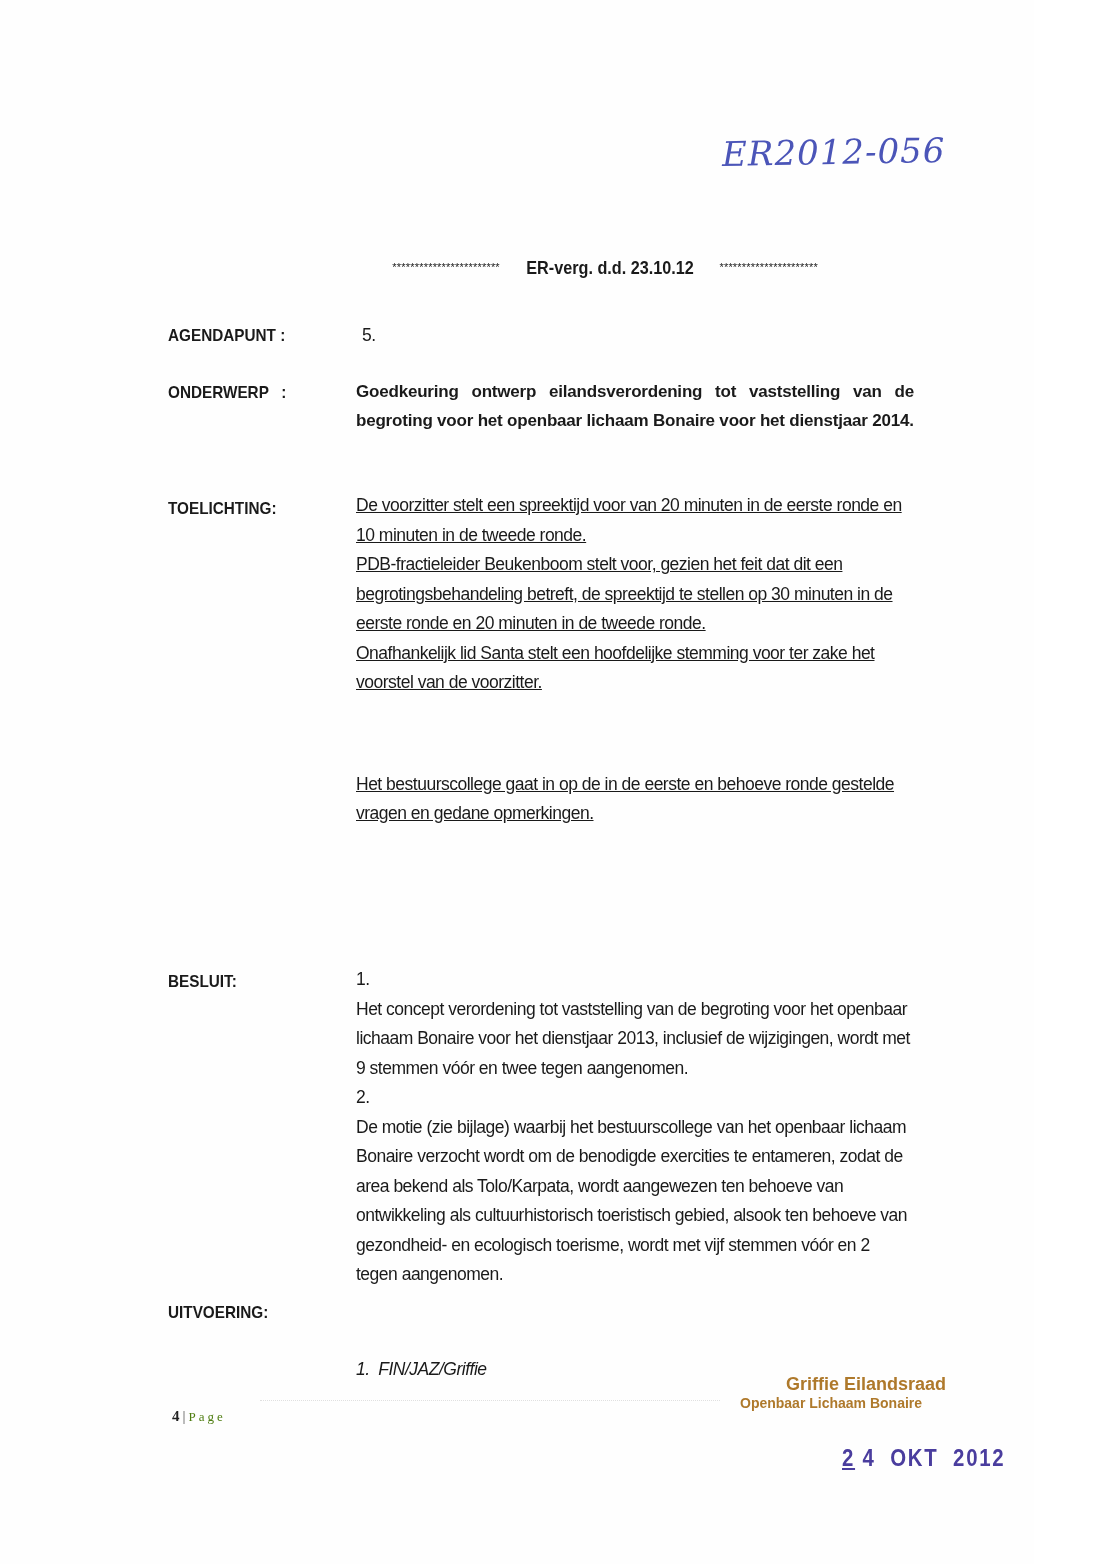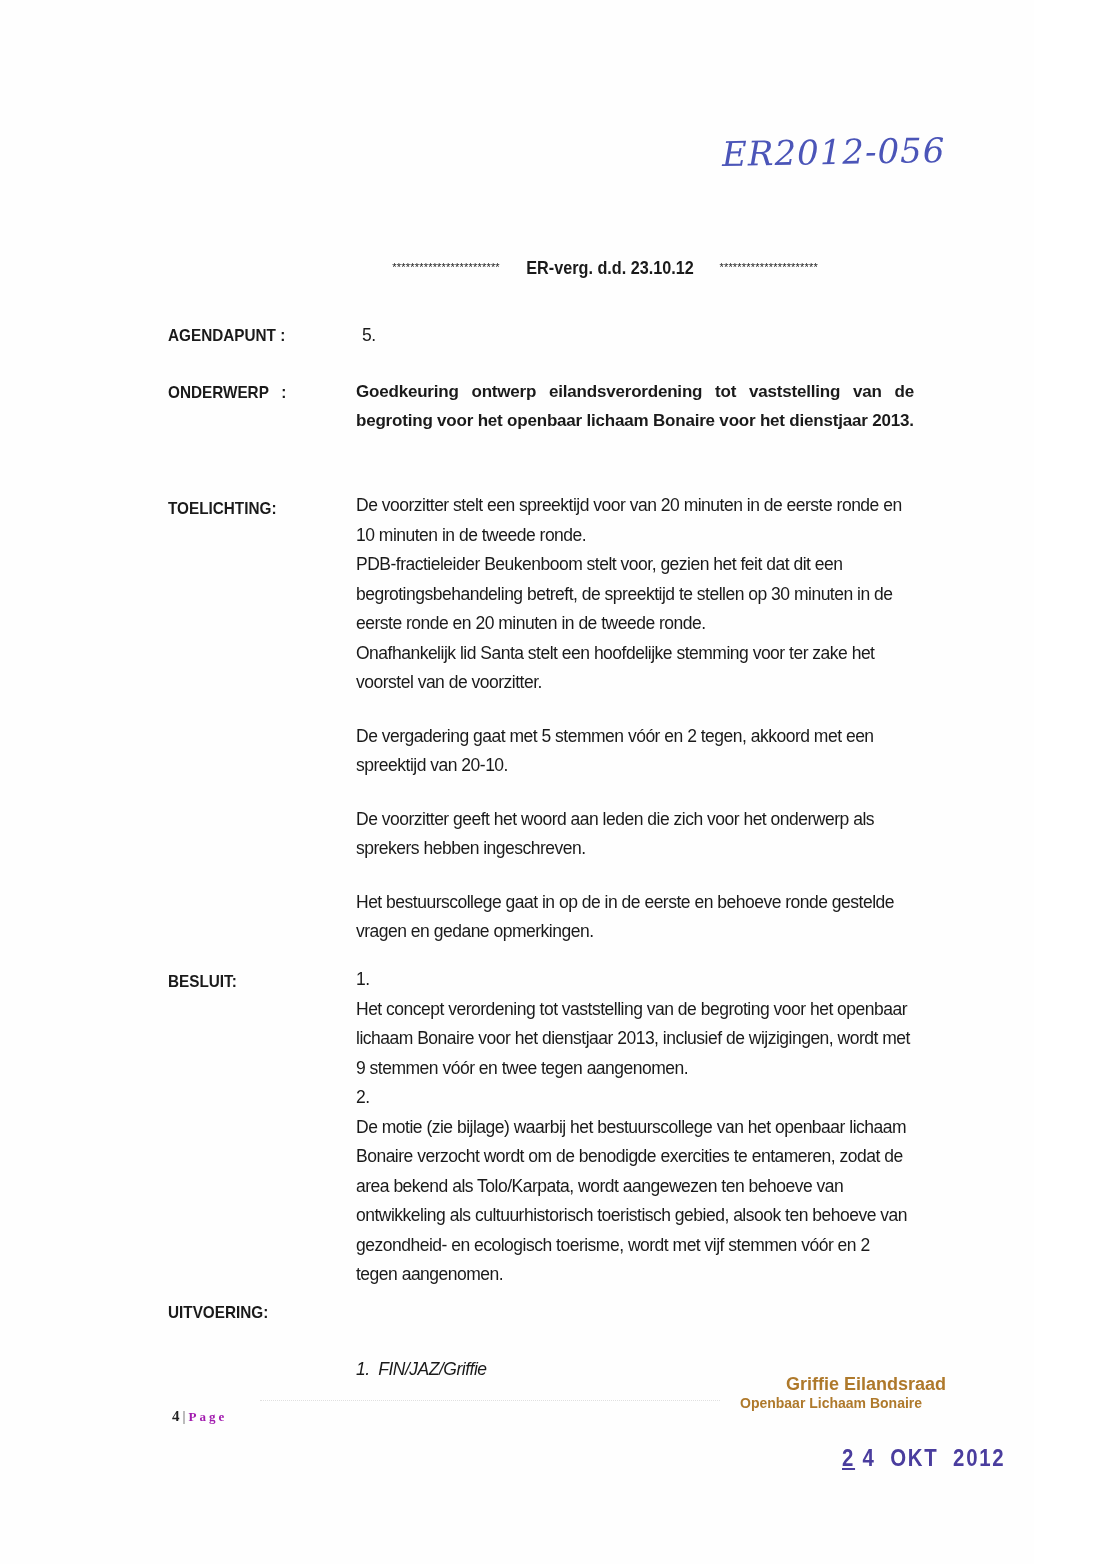--- a/index.html
+++ b/index.html
@@ -35,21 +35,21 @@
   .content p { margin: 0; }
   .narrow { font-stretch: condensed; letter-spacing: -0.5px; }
   .bold-block { font-weight: bold; text-align: justify; letter-spacing: -0.2px; font-size: 17px; line-height: 29px; }
   .gap { height: 24px; }
 
   .footer-page {
     position: absolute; left: 172px; top: 1408px;
     font-family: "Liberation Serif", serif; font-size: 15px; font-weight: bold; color: #222;
   }
   .footer-page .pipe { font-weight: normal; color: #555; margin: 0 3px; }
-  .footer-page .word { font-weight: bold; color: #a21caf; letter-spacing: 3px; font-size: 13px; }
+  .footer-page .word { font-weight: normal; color: #4d7c0f; letter-spacing: 3px; font-size: 13px; }
 
   .stamp {
     position: absolute; color: #a16207; font-weight: bold; white-space: nowrap;
     font-family: "Liberation Sans", sans-serif;
   }
   .stamp-1 { left: 786px; top: 1374px; font-size: 18px; opacity: 0.85; }
   .stamp-2 { left: 740px; top: 1395px; font-size: 14px; opacity: 0.85; }
   .stamp-date { left: 842px; top: 1444px; font-size: 24px; color: #4a3d9e; letter-spacing: 2px; transform: scaleX(0.85); transform-origin: left top; }
   .stamp-date .day { text-decoration: underline; }
   .dots {
@@ -67,31 +67,29 @@
   <div class="header-line">
     <span class="stars">************************</span>
     <span class="title">ER-verg. d.d. 23.10.12</span>
     <span class="stars">**********************</span>
   </div>
 
   <div class="label" style="top:326px; font-weight:bold;">AGENDAPUNT :</div>
   <div class="content narrow" style="top:321px; left:362px;">5.</div>
 
   <div class="label" style="top:383px; white-space:pre;">ONDERWERP   :</div>
-  <div class="content bold-block" style="top:377px;">Goedkeuring ontwerp eilandsverordening tot vaststelling van de begroting voor het openbaar lichaam Bonaire voor het dienstjaar 2013.</div>
+  <div class="content bold-block" style="top:377px;">Goedkeuring ontwerp eilandsverordening tot vaststelling van de begroting voor het openbaar lichaam Bonaire voor het dienstjaar 2014.</div>
 
   <div class="label" style="top:499px;">TOELICHTING:</div>
-  <div class="content narrow" style="top:491px;">
+  <div class="content narrow" style="top:491px;text-decoration:underline;">
     <p>De voorzitter stelt een spreektijd voor van 20 minuten in de eerste ronde en 10 minuten in de tweede ronde.</p>
     <p>PDB-fractieleider Beukenboom stelt voor, gezien het feit dat dit een begrotingsbehandeling betreft, de spreektijd te stellen op 30 minuten in de eerste ronde en 20 minuten in de tweede ronde.</p>
     <p>Onafhankelijk lid Santa stelt een hoofdelijke stemming voor ter zake het voorstel van de voorzitter.</p>
     <div class="gap"></div>
-    <p>De vergadering gaat met 5 stemmen vóór en 2 tegen, akkoord met een spreektijd van 20-10.</p>
     <div class="gap"></div>
-    <p>De voorzitter geeft het woord aan leden die zich voor het onderwerp als sprekers hebben ingeschreven.</p>
     <div class="gap"></div>
     <p>Het bestuurscollege gaat in op de in de eerste en behoeve ronde gestelde vragen en gedane opmerkingen.</p>
   </div>
 
   <div class="label" style="top:972px;">BESLUIT:</div>
   <div class="content narrow" style="top:965px;">
     <p>1.</p>
     <p>Het concept verordening tot vaststelling van de begroting voor het openbaar lichaam Bonaire voor het dienstjaar 2013, inclusief de wijzigingen, wordt met 9 stemmen vóór en twee tegen aangenomen.</p>
     <p>2.</p>
     <p>De motie (zie bijlage) waarbij het bestuurscollege van het openbaar lichaam Bonaire verzocht wordt om de benodigde exercities te entameren, zodat de area bekend als Tolo/Karpata, wordt aangewezen ten behoeve van ontwikkeling als cultuurhistorisch toeristisch gebied, alsook ten behoeve van gezondheid- en ecologisch toerisme, wordt met vijf stemmen vóór en 2 tegen aangenomen.</p>

